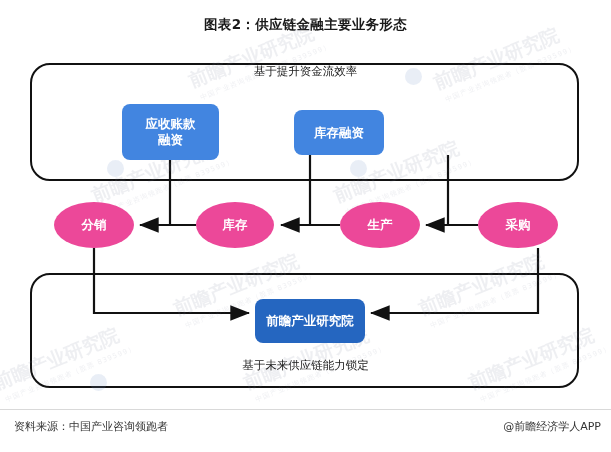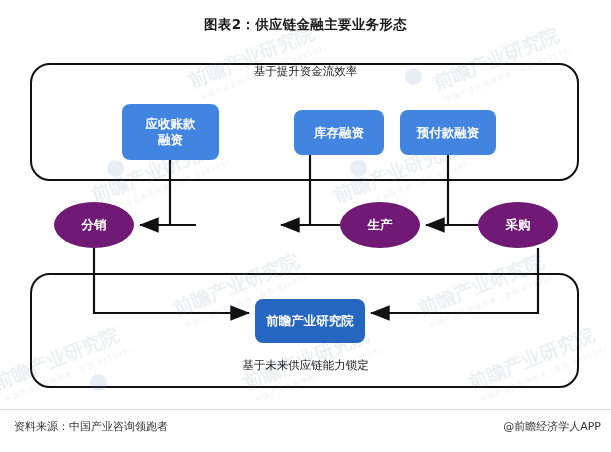--- a/index.html
+++ b/index.html
@@ -135,21 +135,21 @@
     font-weight: bold;
     display: flex;
     align-items: center;
     justify-content: center;
     z-index: 7;
   }
 
   
   .node {
     position: absolute;
-    background: #701a75;
+    background: #ec4899;
     border-radius: 50%;
     color: #ffffff;
     font-size: 12.5px;
     font-weight: bold;
     display: flex;
     align-items: center;
     justify-content: center;
     z-index: 7;
   }
   #node-distribution { left: 54px;  top: 202px; width: 80px; height: 46px; }
@@ -261,23 +261,23 @@
     </g>
   </svg>
 
   <div id="top-container" class="round-box"></div>
   <div id="top-caption" class="band-caption">基于提升资金流效率</div>
 
   <div id="fin-ar" class="fin-box">
     <span>应收账款<br>融资</span>
   </div>
   <div id="fin-inv" class="fin-box">库存融资</div>
-  <div id="fin-pre" class="fin-box">预付款融资</div>
 
   <div id="node-distribution" class="node">分销</div>
+  <div id="node-inventory" class="node">库存</div>
   <div id="node-procurement" class="node">采购</div>
   <div id="node-production" class="node">生产</div>
 
   <div id="bottom-container" class="round-box"></div>
   <div id="strategy-box">前瞻产业研究院</div>
   <div id="bottom-caption" class="band-caption">基于未来供应链能力锁定</div>
 
   <div class="footer-rule"></div>
   <div class="footer-left">资料来源：中国产业咨询领跑者</div>
   <div class="footer-right">@前瞻经济学人APP</div>

